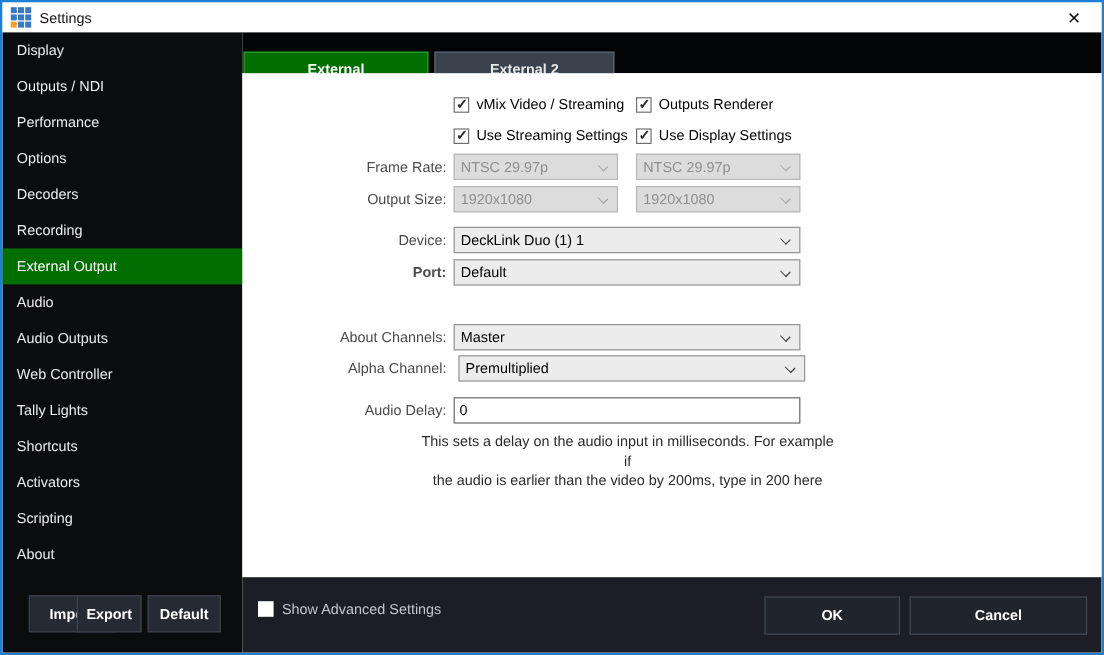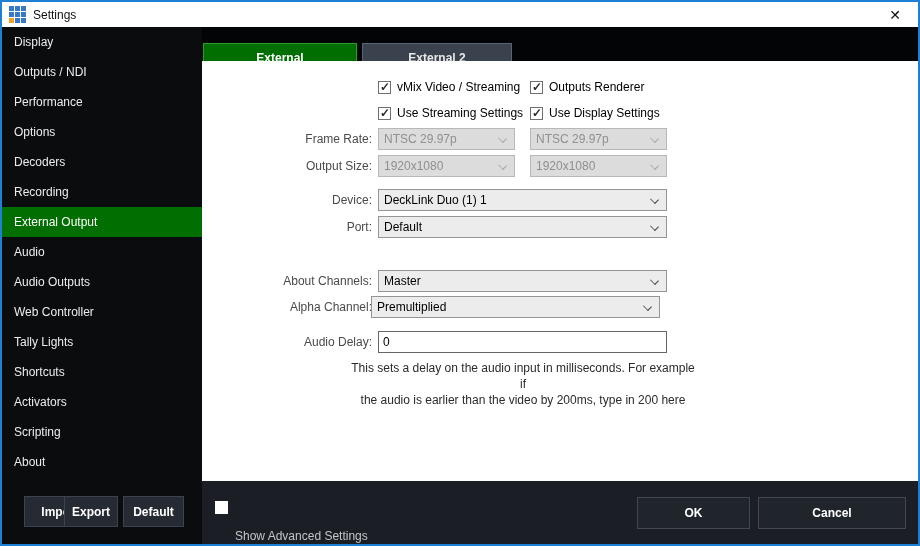--- a/index.html
+++ b/index.html
@@ -73,21 +73,21 @@
   }
   .cb-label { margin-left:6px; color:#000; white-space:nowrap; }
 
   .g-cb1 { left:176px; top:19px; }
   .g-cb2 { left:328px; top:19px; }
   .g-cb3 { left:176px; top:45px;text-align:center; }
   .g-cb4 { left:328px; top:45px; }
 
   .flabel { position:absolute; left:0; width:170px; text-align:right; color:#4a4a4a; white-space:nowrap; }
   .l-framerate { top:71px; }  .l-outputsize { top:98px; }
-  .l-device { top:132px; }    .l-port { top:159px; }
+  .l-device { top:132px; }    .l-port { top:159px;font-weight:bold; }
   .l-audioch { top:213px; }   .l-alpha { top:239px; }
   .l-delay { top:274px; }
 
   .dd {
     position:absolute; height:22px; background:#ececec; border:1px solid #959595;
     display:flex; align-items:center; padding:0 22px 0 5px; color:#000; white-space:nowrap;
   }
   .dd .chev {
     position:absolute; right:8px; top:6px; width:7px; height:7px;
     border-right:1.5px solid #444; border-bottom:1.5px solid #444;
@@ -95,34 +95,34 @@
   }
   .dd.disabled { background:#dcdcdc; border-color:#b8b8b8; color:#8f8f8f; }
   .dd.disabled .chev { border-color:#a6a6a6; }
   .dd.narrow { width:137px; }
   .dd.wide { width:289px; }
   .dd-fr1 { left:176px; top:67px; }  .dd-fr2 { left:328px; top:67px; }
   .dd-os1 { left:176px; top:94px; }  .dd-os2 { left:328px; top:94px; }
   .dd-device { left:176px; top:128px; }
   .dd-port   { left:176px; top:155px; }
   .dd-audioch{ left:176px; top:209px; }
-  .dd-alpha  { left:169px; top:235px; }
+  .dd-alpha  { left:180px; top:235px; }
 
   .txt-input {
     position:absolute; left:176px; top:270px; width:289px; height:22px;
     background:#fff; border:1px solid #666; font-family:"Liberation Sans", sans-serif;
     font-size:12px; color:#000; padding:0 4px; outline:none;
   }
   .help { position:absolute; left:146px; top:299px; width:350px; text-align:center;
           color:#2b2b2b; line-height:16px; }
 
   
   .footer { position:relative; flex:1; background:#1b1f25; }
   .adv-cb { position:absolute; left:13px; top:20px; width:13px; height:13px; background:#fff; }
-  .adv-label { position:absolute; left:33px; top:20px; font-size:12px; color:#c3c6cb; white-space:nowrap;margin-top:28px; }
+  .adv-label { position:absolute; left:33px; top:20px; font-size:12px; color:#c3c6cb; white-space:nowrap; }
   .footer-btn {
     position:absolute; top:16px; height:32px; background:#20252c; border:1px solid #414854;
     color:#fff; font-size:12px; font-weight:bold;
     display:flex; align-items:center; justify-content:center; cursor:default;
   }
   .btn-ok { left:435px; width:113px; }
   .btn-cancel { left:556px; width:148px; }
 </style>
 </head>
 <body>

